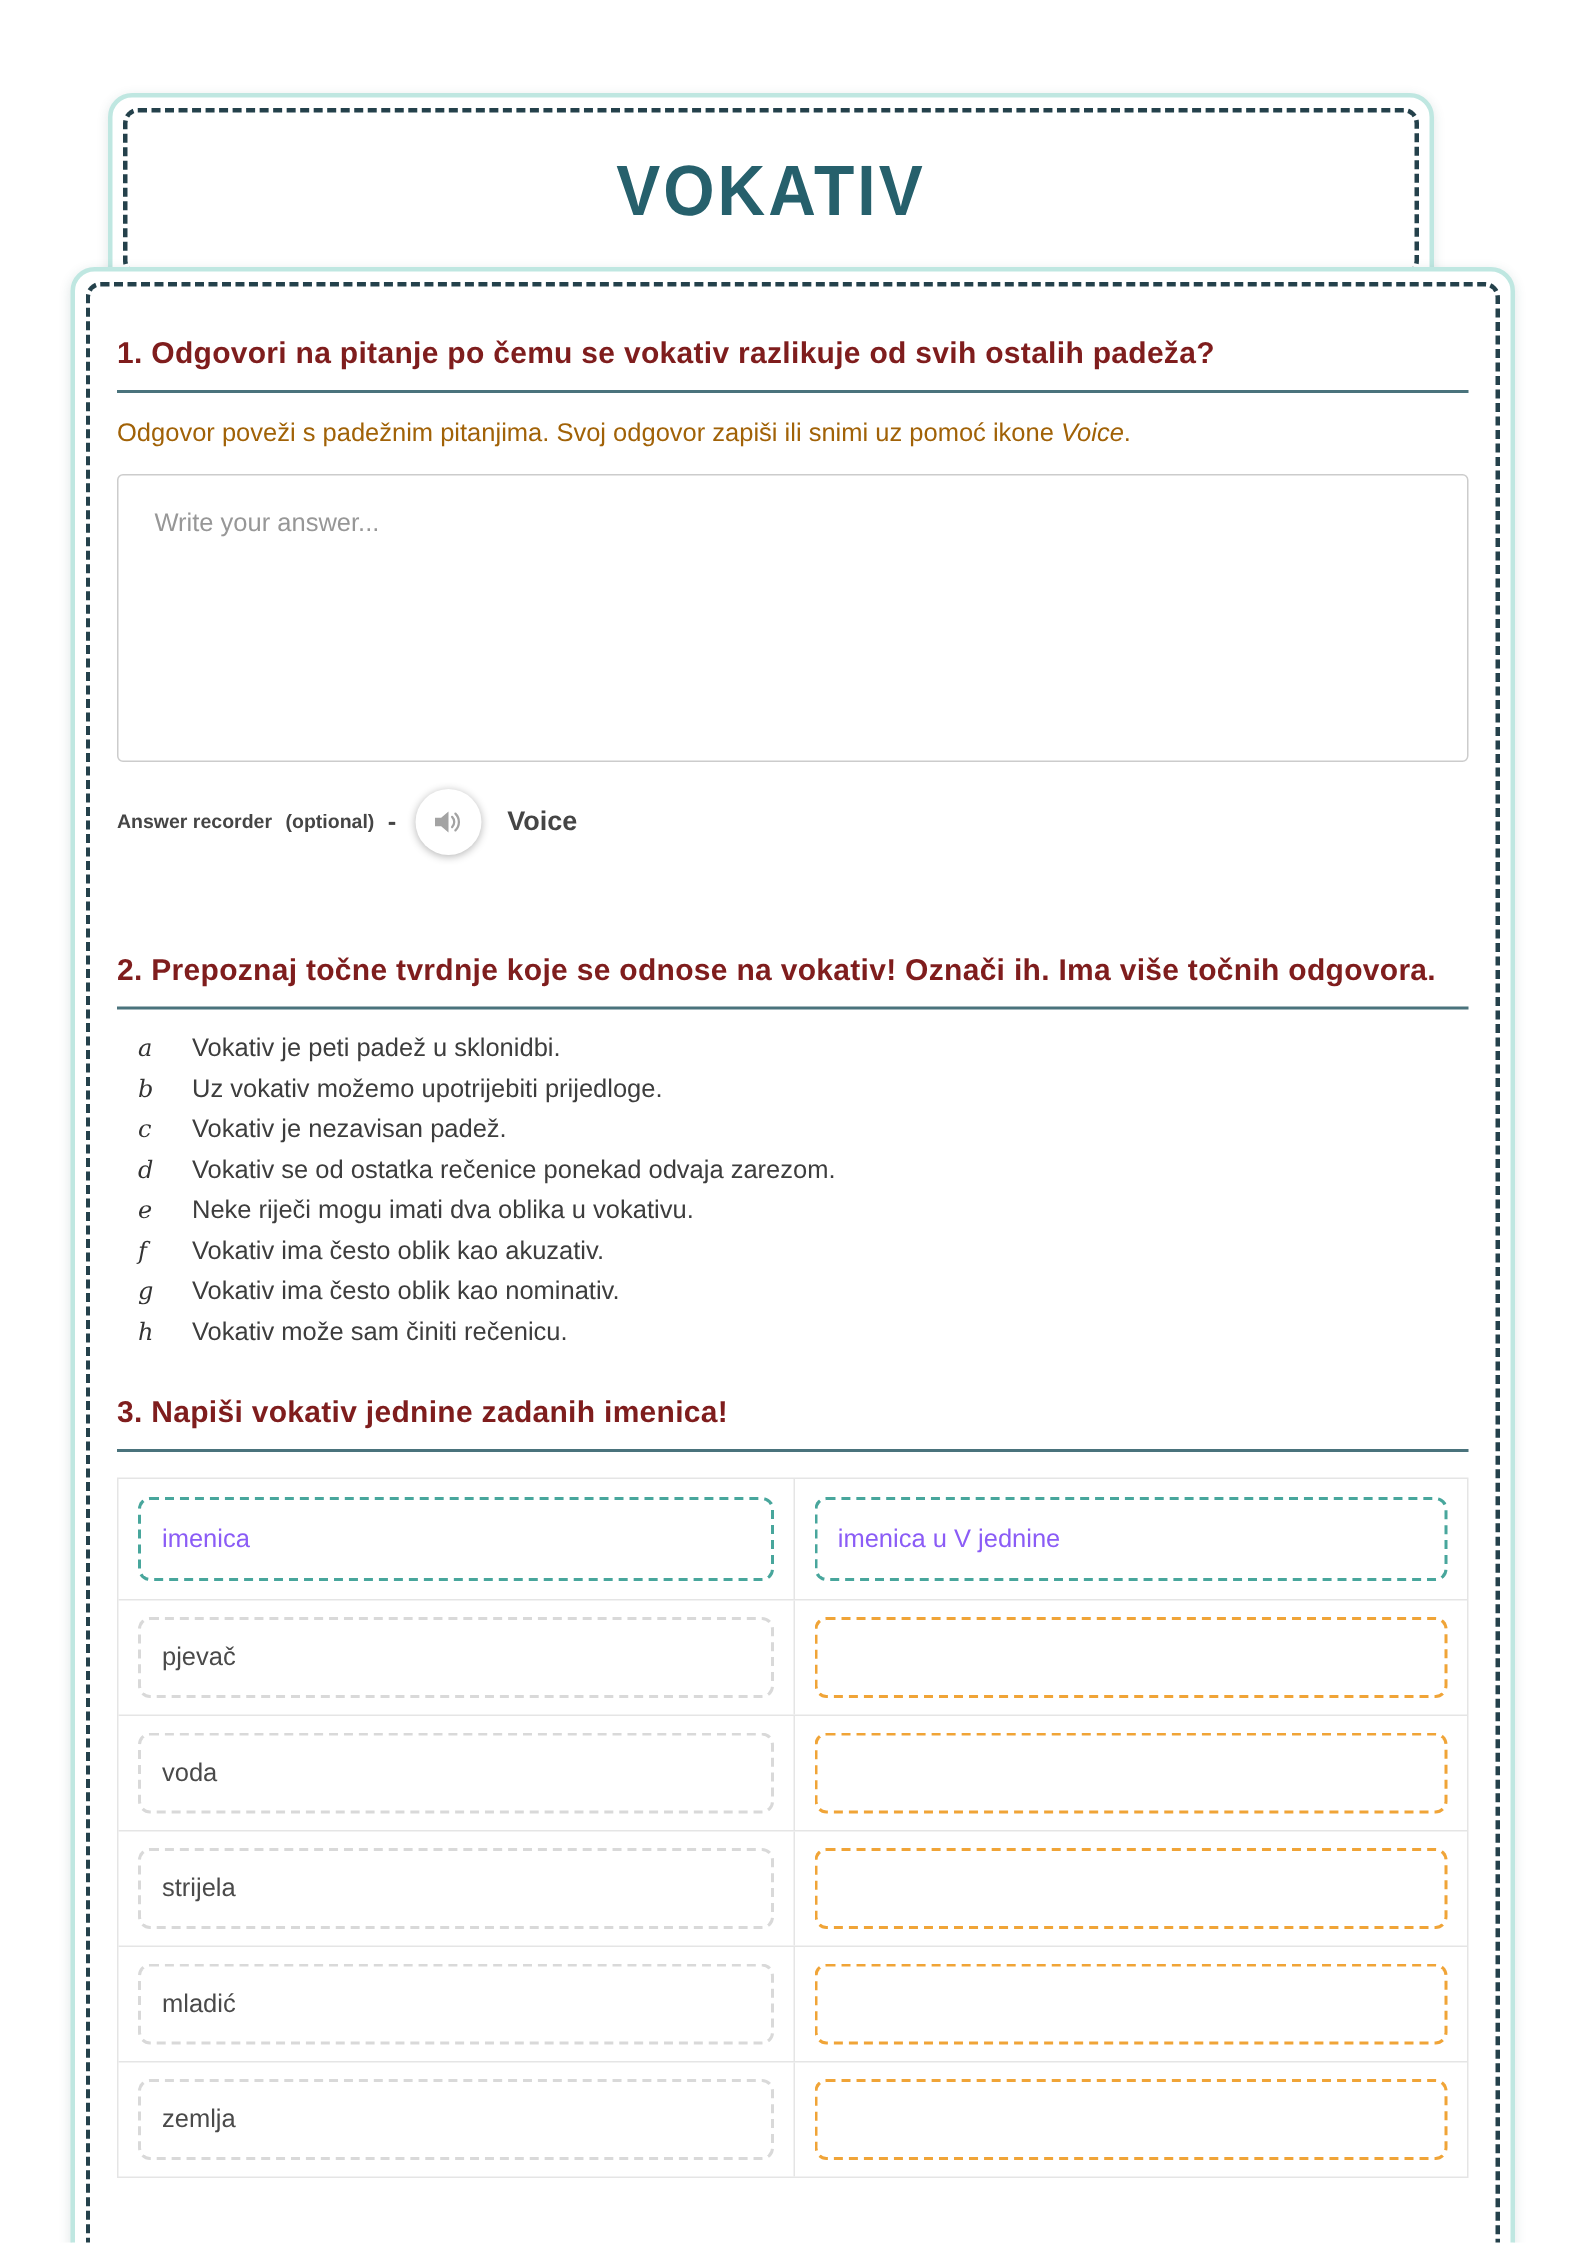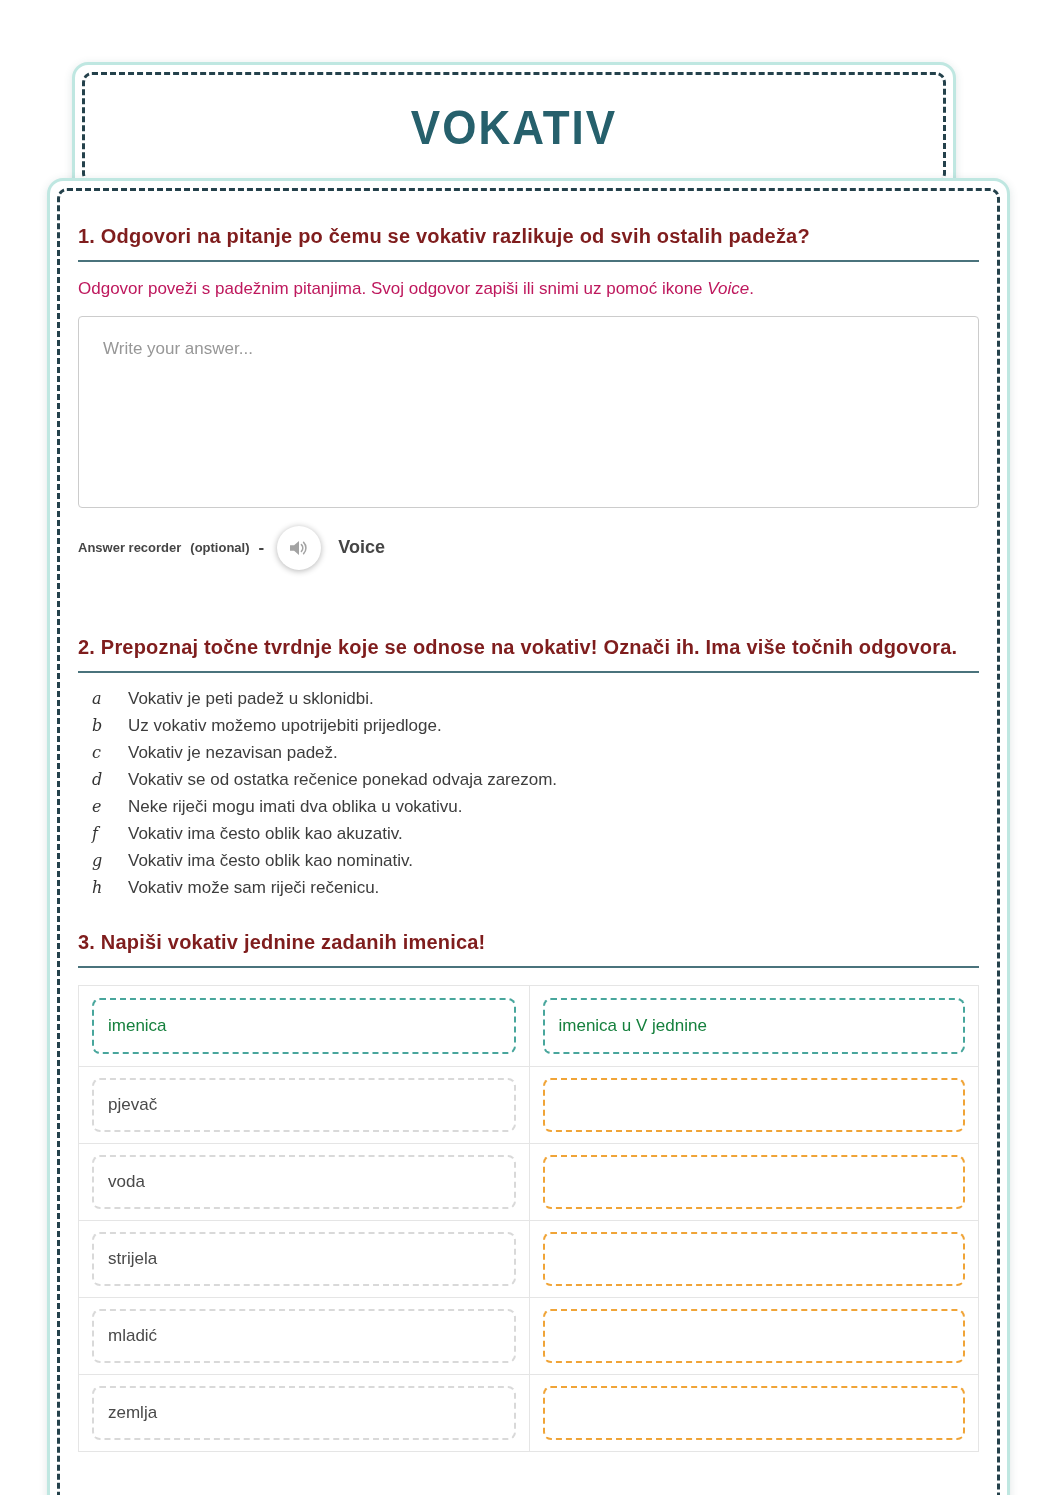--- a/index.html
+++ b/index.html
@@ -51,21 +51,21 @@
     border-bottom: 2px solid #4a737c;
     padding-bottom: 12px;
   }
   .q1 .q-heading { margin-top: 34px; }
   .q2 .q-heading { margin-top: 66px; }
   .q3 .q-heading { margin-top: 26px; }
 
   .q-instructions {
     margin-top: 6px;
     font-size: 17px;
-    color: #be185d;
+    color: #a16207;
   }
   .q-instructions .it { font-style: italic; }
 
   
   .answer-area {
     display: block;
     margin-top: 12px;
     width: 100%;
     height: 192px;
     border: 1px solid #cccccc;
@@ -141,21 +141,21 @@
   .trow.header .tcell { padding: 12px 13px; }
   .cellbox {
     height: 54px;
     border-radius: 8px;
     display: flex;
     align-items: center;
     padding: 0 14px;
     font-size: 17px;
   }
   .trow.header .cellbox { height: 56px; }
-  .cellbox.teal   { border: 2px dashed #48a69c; color: #15803d; }
+  .cellbox.teal   { border: 2px dashed #48a69c; color: #8b5cf6; }
   .cellbox.gray   { border: 2px dashed #d9d9d9; color: #4a4a4a; }
   .cellbox.orange { border: 2px dashed #f0a437; }
 </style>
 </head>
 <body>
 
 <div class="stage">
 
   <div class="card title-card">
     <div class="card-inner"></div>
@@ -213,21 +213,21 @@
           <div class="option-row">
             <span class="option-letter">f</span>
             <span class="option-text">Vokativ ima često oblik kao akuzativ.</span>
           </div>
           <div class="option-row">
             <span class="option-letter">g</span>
             <span class="option-text">Vokativ ima često oblik kao nominativ.</span>
           </div>
           <div class="option-row">
             <span class="option-letter">h</span>
-            <span class="option-text">Vokativ može sam riječi rečenicu.</span>
+            <span class="option-text">Vokativ može sam činiti rečenicu.</span>
           </div>
         </div>
       </section>
 
       <section class="q3">
         <h2 class="q-heading">3. Napiši vokativ jednine zadanih imenica!</h2>
 
         <div class="vtable">
           <div class="trow header">
             <div class="tcell">

